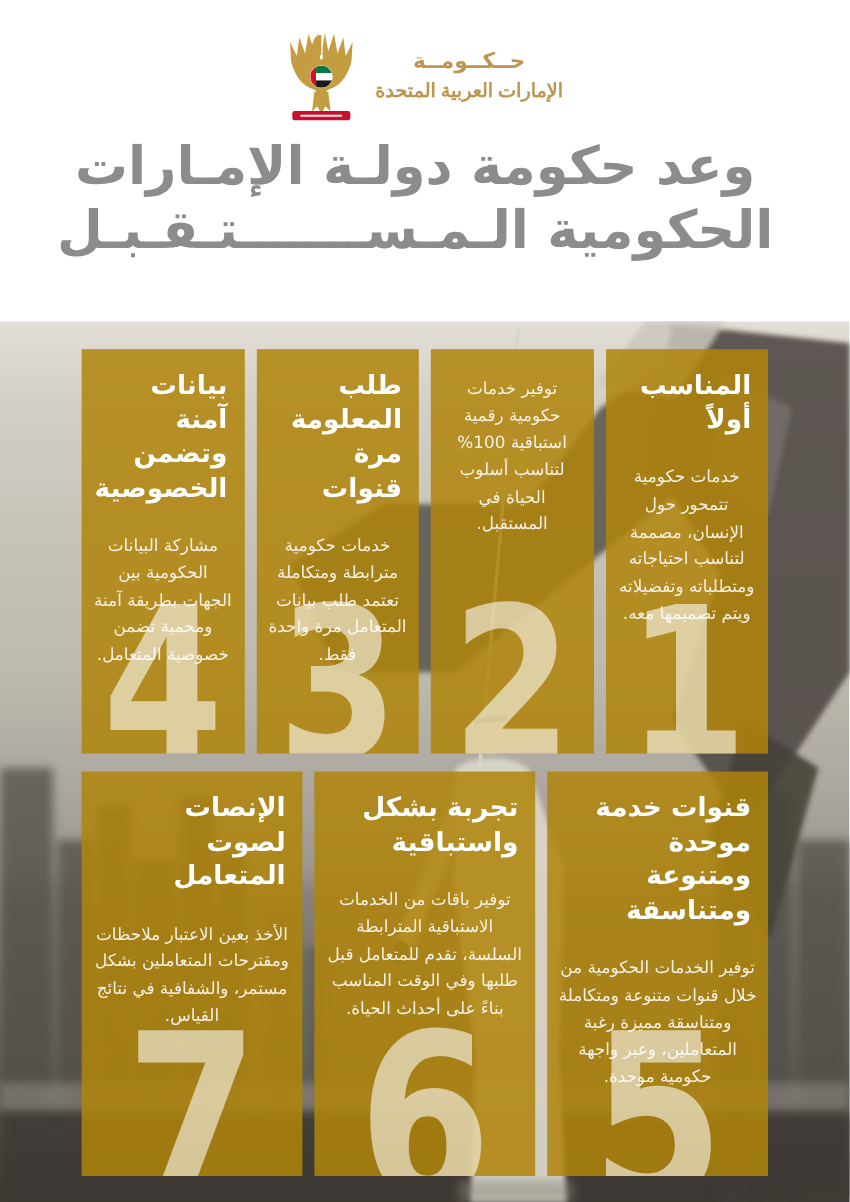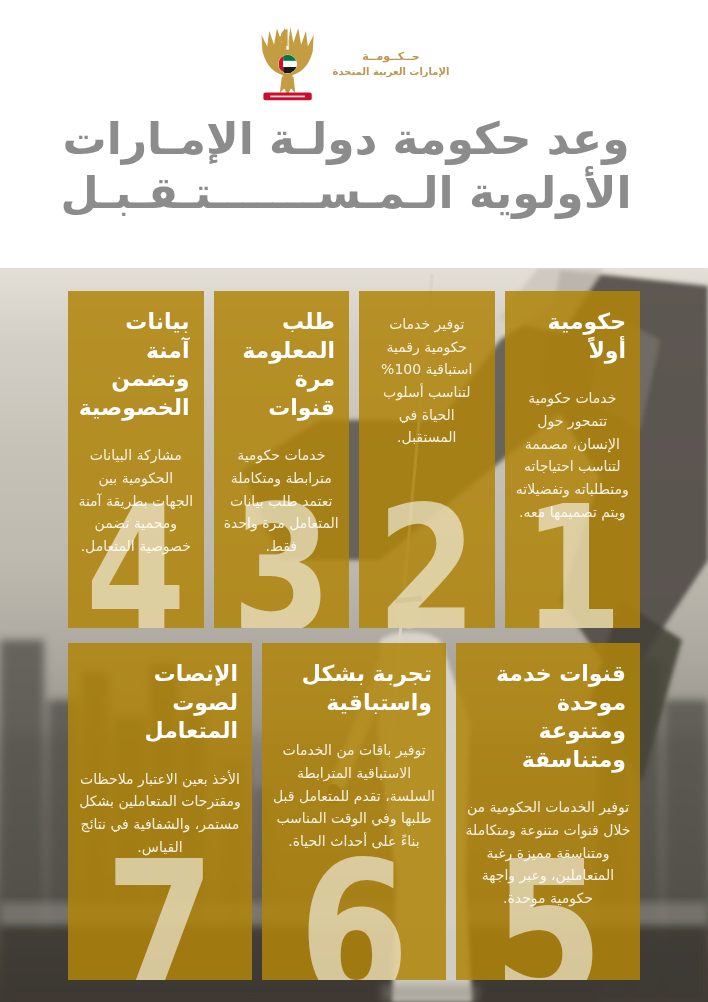--- a/index.html
+++ b/index.html
@@ -4,22 +4,22 @@
 <style>
   html,body{margin:0;padding:0;background:#ffffff;}
   .poster{
     position:relative;width:708px;height:1002px;overflow:hidden;background:#ffffff;
     font-family:"DejaVu Sans",sans-serif;direction:rtl;
   }
   
   .logo{position:absolute;top:24px;left:50%;transform:translateX(-50%);
     display:flex;align-items:center;gap:16px;direction:ltr;}
   .logo-text{text-align:center;color:#BD9752;font-weight:bold;}
-  .logo-line1{font-size:11px;line-height:1.6;letter-spacing:1px;}
-  .logo-line2{font-size:10px;line-height:1.3;}
+  .logo-line1{font-size:18px;line-height:1.6;letter-spacing:1px;}
+  .logo-line2{font-size:16px;line-height:1.3;font-family:Liberation Serif, serif;}
   .title{position:absolute;top:112px;left:0;width:692px;margin:0;text-align:center;
     color:#8C8C8C;font-weight:bold;font-size:44px;line-height:1.22;}
   .title span{display:block;}
   
   .photo{position:absolute;top:268px;left:0;width:708px;height:734px;
     background:linear-gradient(180deg,#E3DFD6 0%,#D3CFC6 10%,#C6C2B8 25%,#BDB9AF 40%,
       #ADA9A0 52%,#9C988F 62%,#8B8780 70%,#7C7871 77%,#6F6B64 83%,#5A5750 89%,
       #4A473F 95%,#3F3C36 100%);}
   .photo svg{position:absolute;top:0;left:0;}
   
@@ -65,21 +65,21 @@
       <rect x="12" y="72.7" width="36" height="1.8" fill="#FFFFFF" opacity="0.85"></rect>
     </svg>
     <div class="logo-text">
       <div class="logo-line1">حــكــومــة</div>
       <div class="logo-line2">الإمارات العربية المتحدة</div>
     </div>
   </div>
 
   <h1 class="title">
     <span>وعد حكومة دولـة الإمـارات</span>
-    <span>الأولوية الـمـســـــــتـقـبـل</span>
+    <span>الحكومية الـمـســـــــتـقـبـل</span>
   </h1>
 
   <div class="photo">
     <svg width="708" height="734" viewBox="0 268 708 734">
       <defs>
         <filter id="b2" x="-20%" y="-20%" width="140%" height="140%">
             <feGaussianBlur stdDeviation="2"></feGaussianBlur>
           </filter>
         <filter id="b4" x="-20%" y="-20%" width="140%" height="140%">
             <feGaussianBlur stdDeviation="4"></feGaussianBlur>
@@ -124,21 +124,21 @@
         <path d="M380,640 C395,629 425,629 440,640 L470,722 L466,880 L472,1002 L392,1002 L396,880 L378,742 Z" fill="#D9D5CB" opacity="0.95" filter="url(#b2)"></path>
         <path d="M382,652 L397,657 L344,790 L330,783 Z" fill="#D5D1C7" opacity="0.9" filter="url(#b2)"></path>
         <ellipse cx="334" cy="794" rx="7" ry="10" fill="#5D594F"></ellipse>
         <rect x="382" y="984" width="96" height="18" fill="#8A867D" opacity="0.5" filter="url(#b4)"></rect>
       </g>
     </svg>
   </div>
 
   <div class="grid row-top">
     <section class="card">
-      <h2 class="card-title">حكومية
+      <h2 class="card-title">المناسب
 أولاً</h2>
       <p class="card-body">خدمات حكومية تتمحور حول الإنسان، مصممة لتناسب احتياجاته ومتطلباته وتفضيلاته ويتم تصميمها معه.</p>
       <div class="card-num">1</div>
     </section>
     <section class="card">
       <p class="card-body">توفير خدمات حكومية رقمية استباقية 100% لتناسب أسلوب الحياة في المستقبل.</p>
       <div class="card-num">2</div>
     </section>
     <section class="card">
       <h2 class="card-title">طلب

